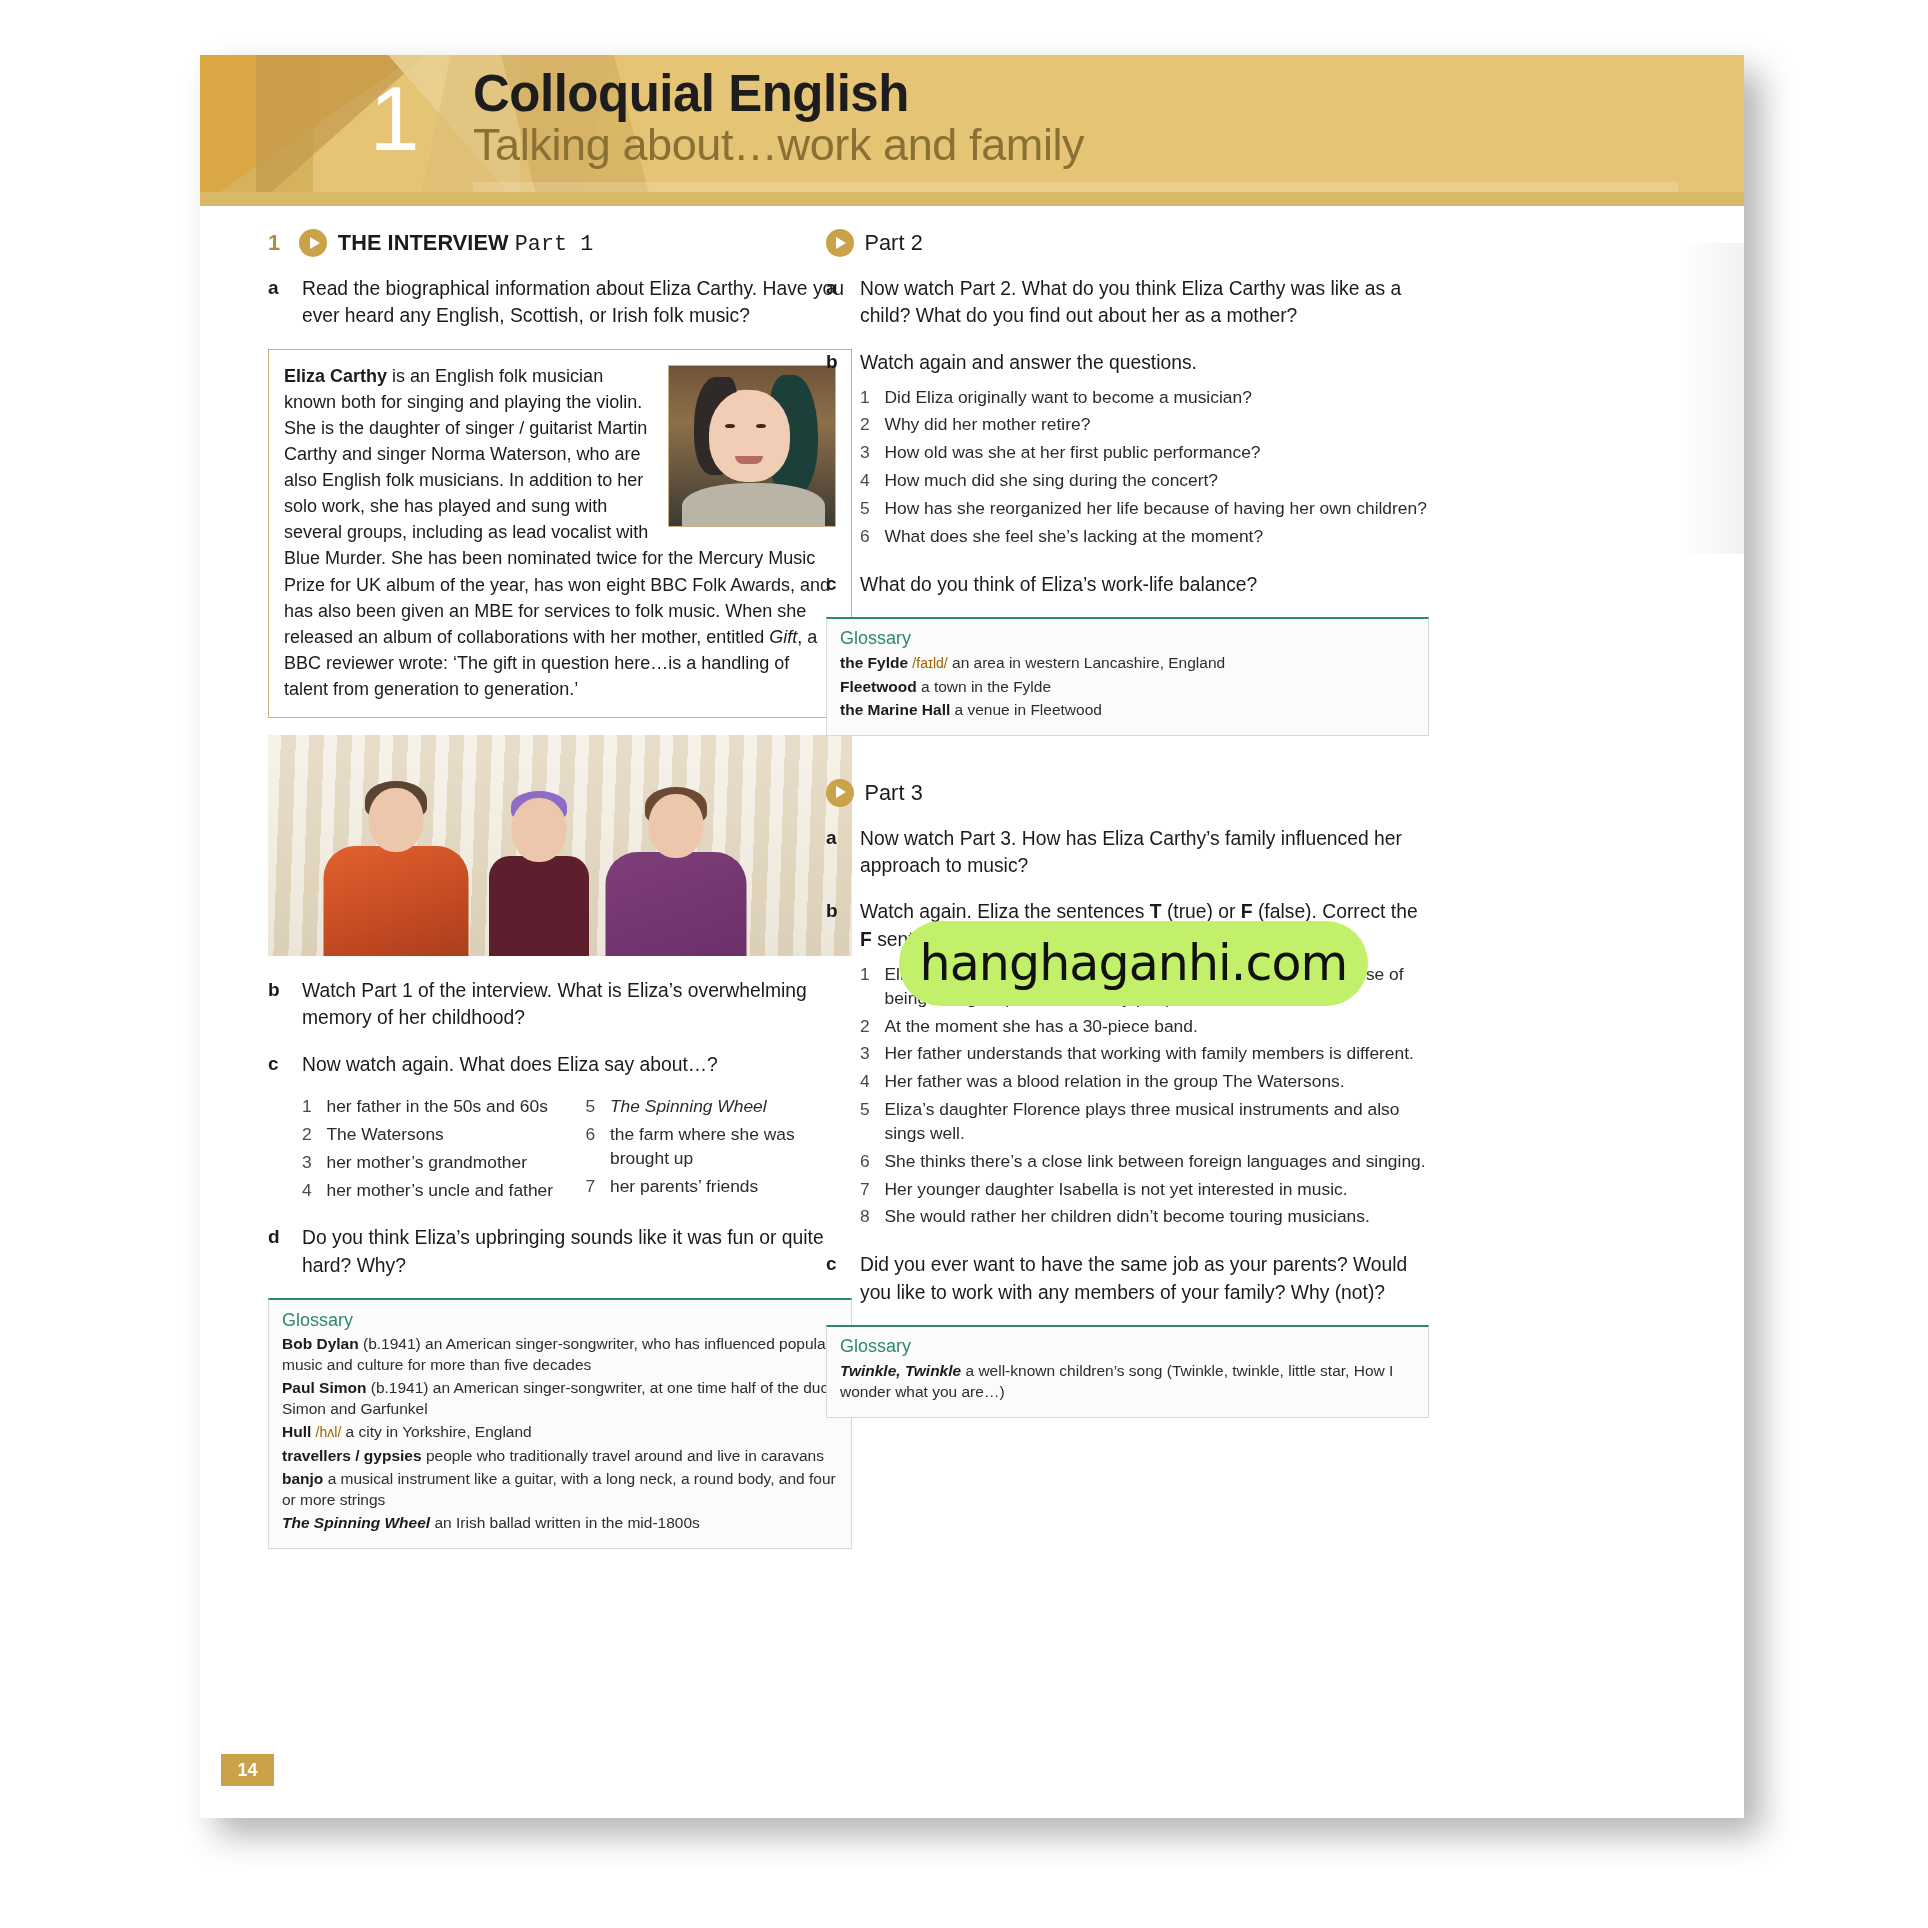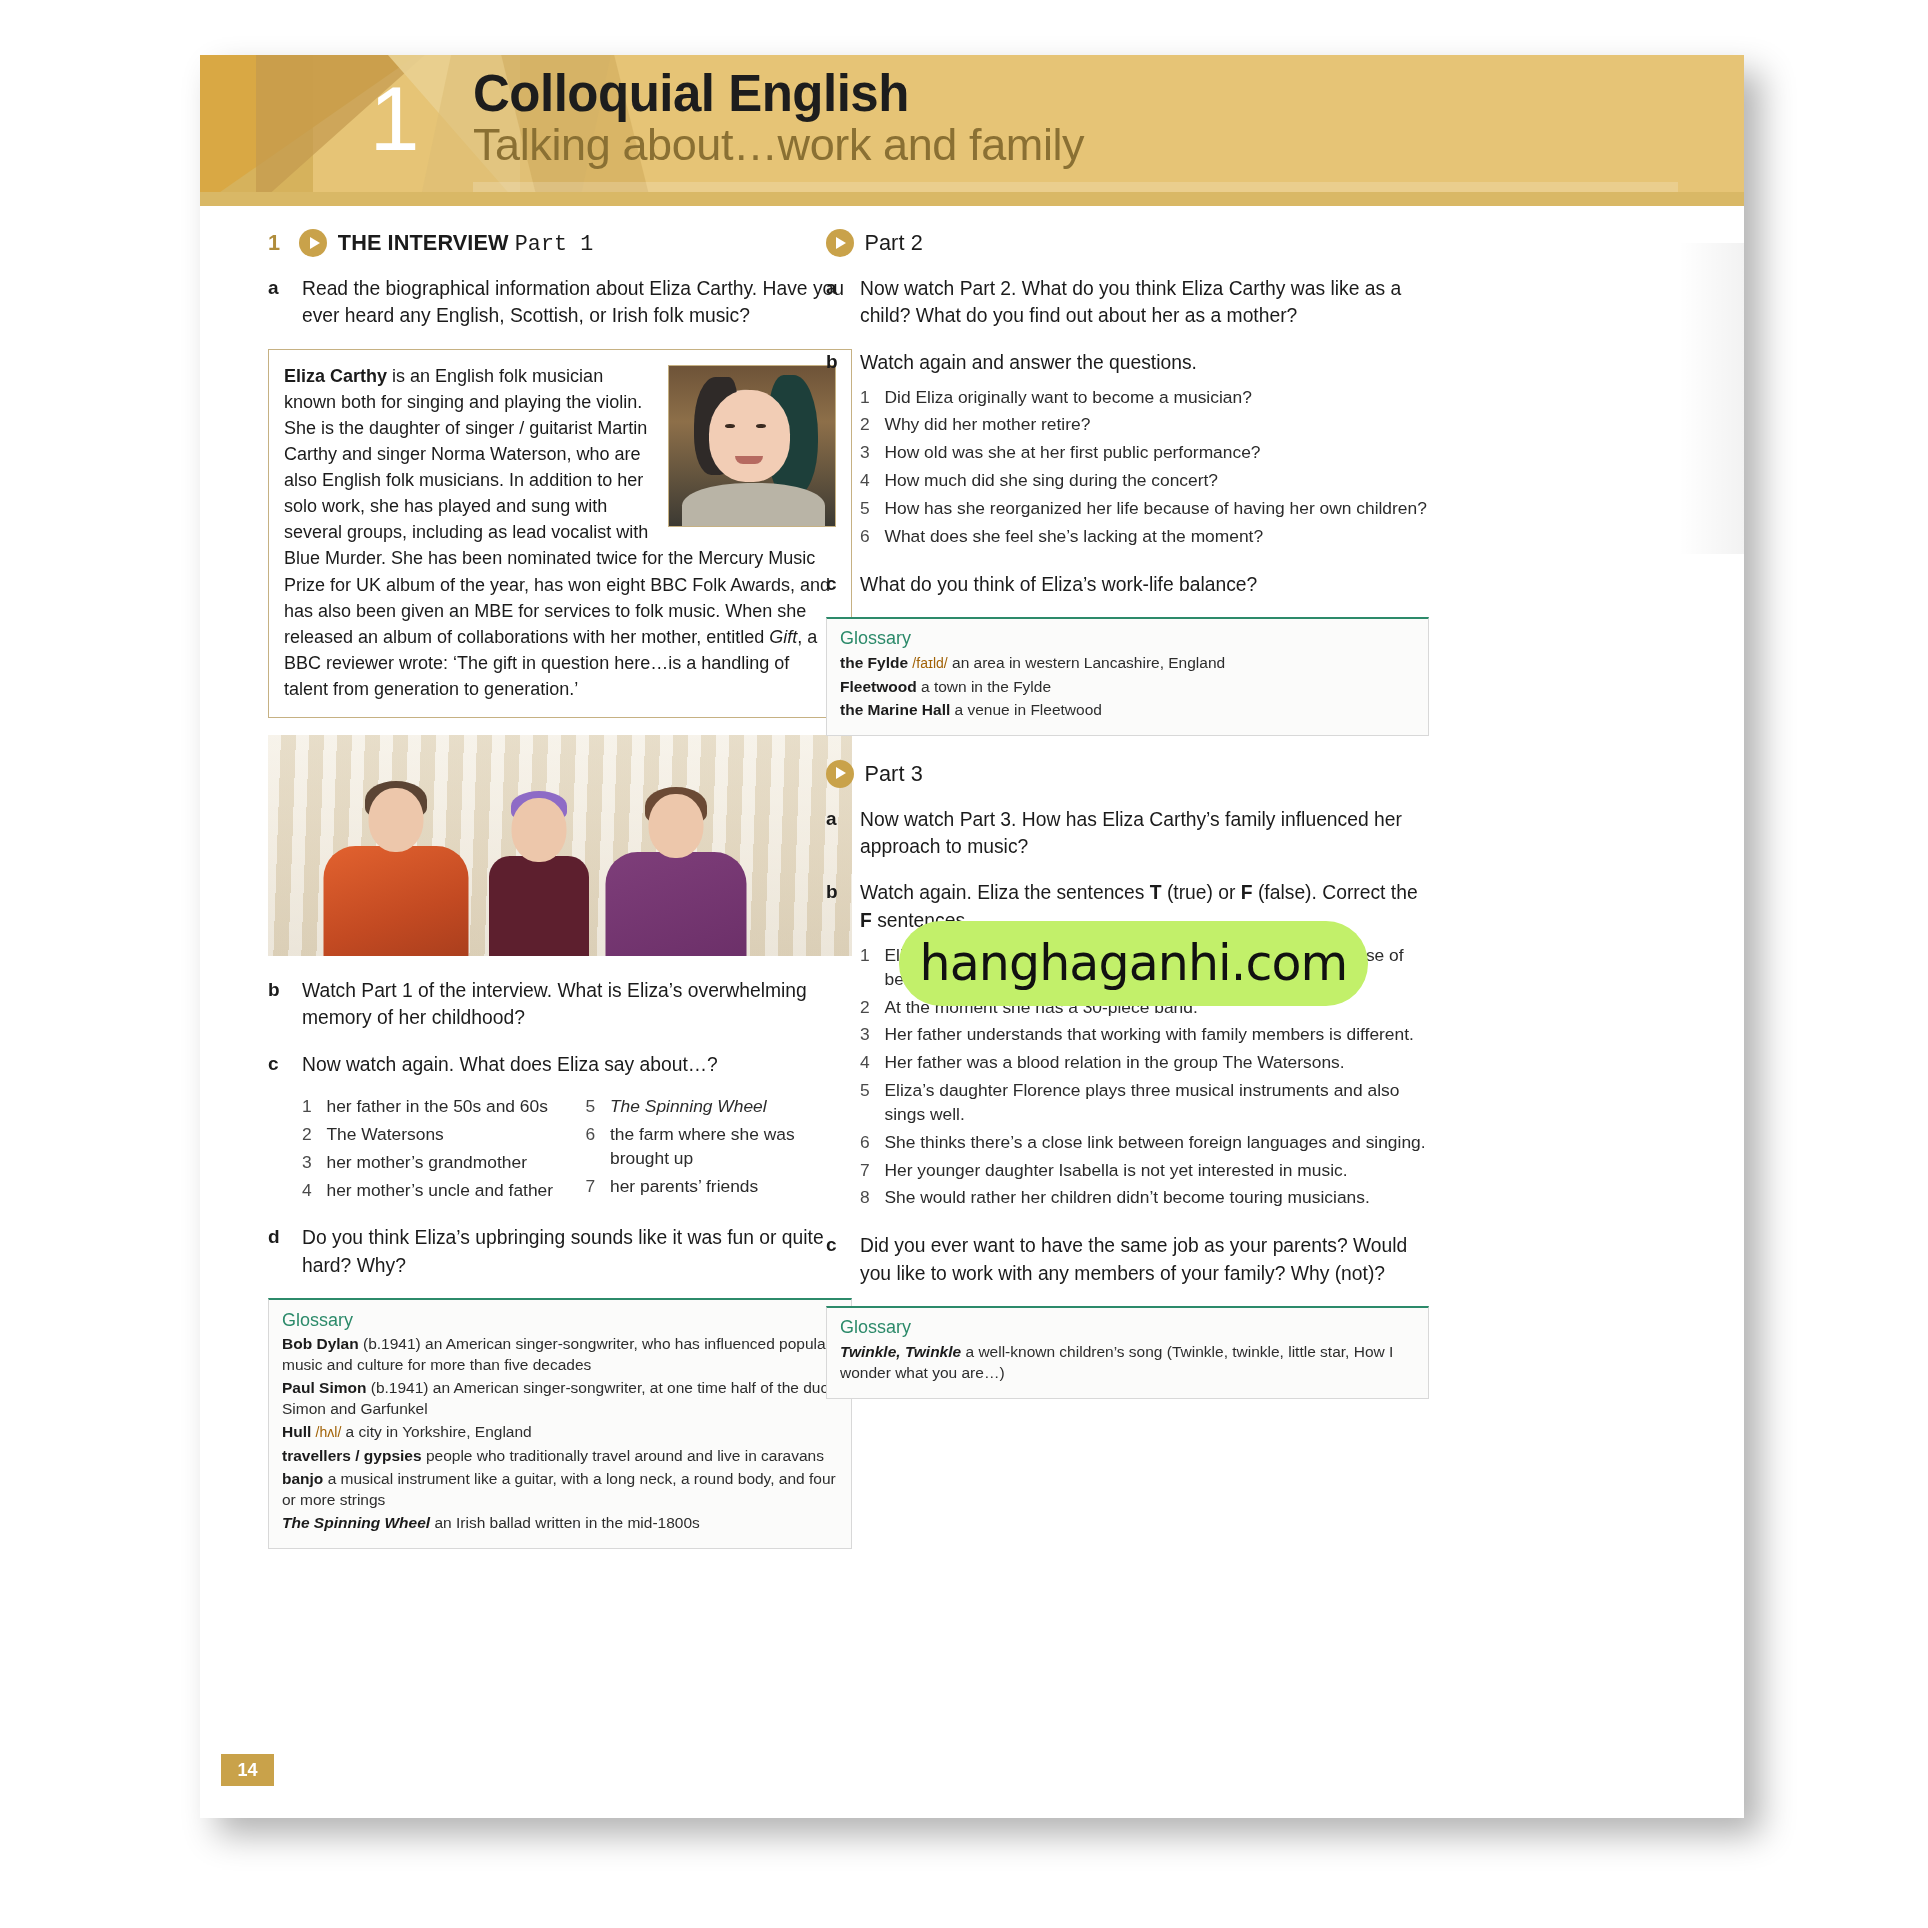--- a/index.html
+++ b/index.html
@@ -425,21 +425,21 @@
         <div class="task-body">What do you think of Eliza’s work-life balance?</div>
       </div>
 
       <div class="glossary" style="margin-top:3.8px">
         <div class="g-title">Glossary</div>
         <div class="g-item"><b>the Fylde</b> <span class="ipa">/faɪld/</span> <span>an area in western Lancashire, England</span></div>
         <div class="g-item"><b>Fleetwood</b> <span>a town in the Fylde</span></div>
         <div class="g-item"><b>the Marine Hall</b> <span>a venue in Fleetwood</span></div>
       </div>
 
-      <div class="sec-head" style="margin-top:24px">
+      <div class="sec-head" style="margin-top:43px">
         <div class="play-icon"></div>
         <div class="sec-title" style="font-weight:400">Part 3</div>
       </div>
 
       <div class="task">
         <div class="task-letter">a</div>
         <div class="task-body">Now watch Part 3. How has Eliza Carthy’s family influenced her approach to music?</div>
       </div>
 
       <div class="task">

